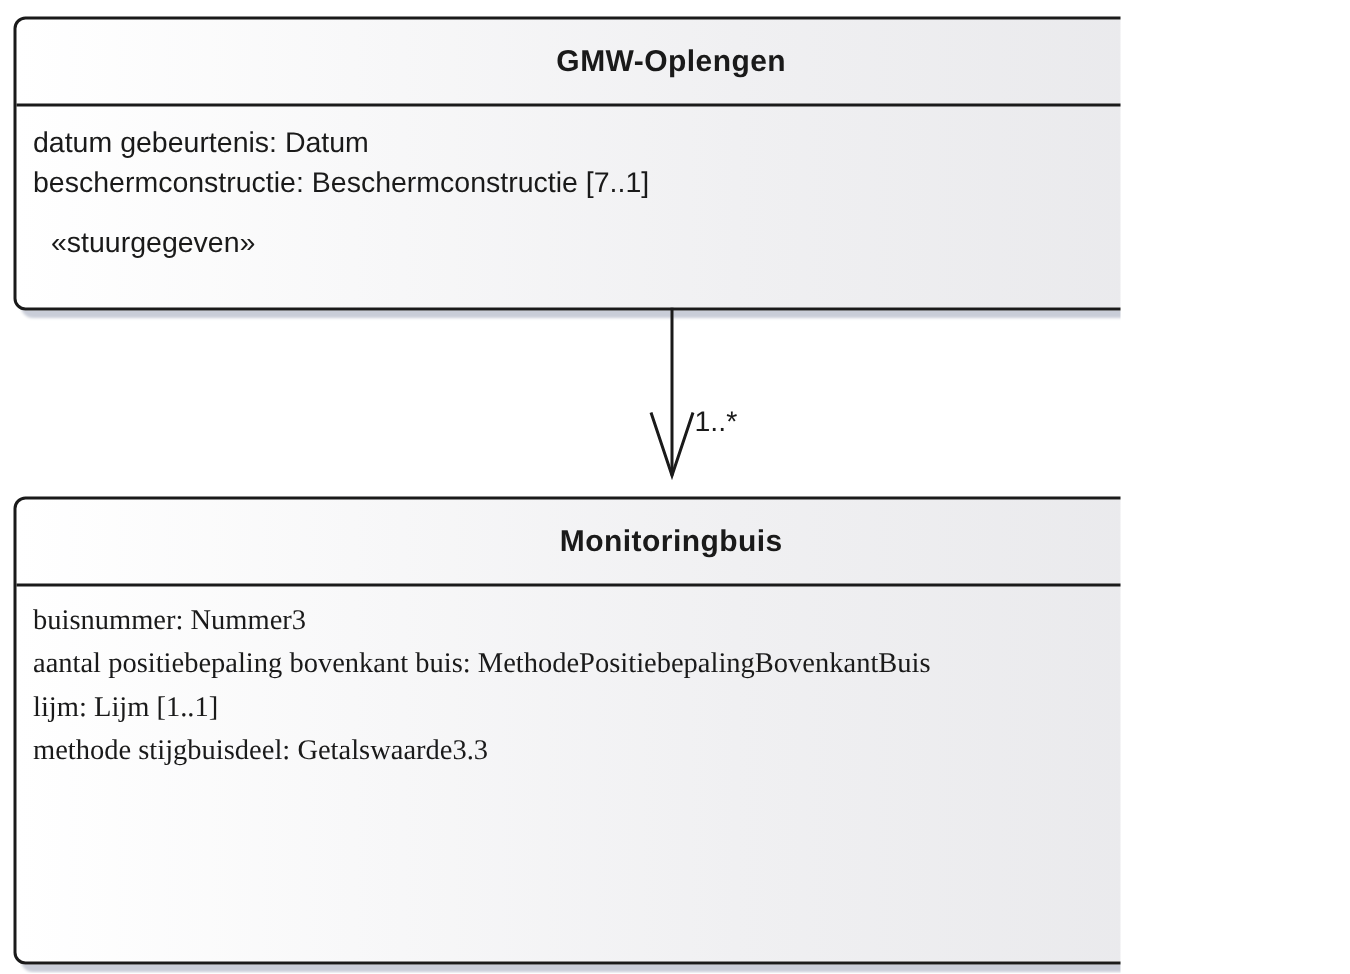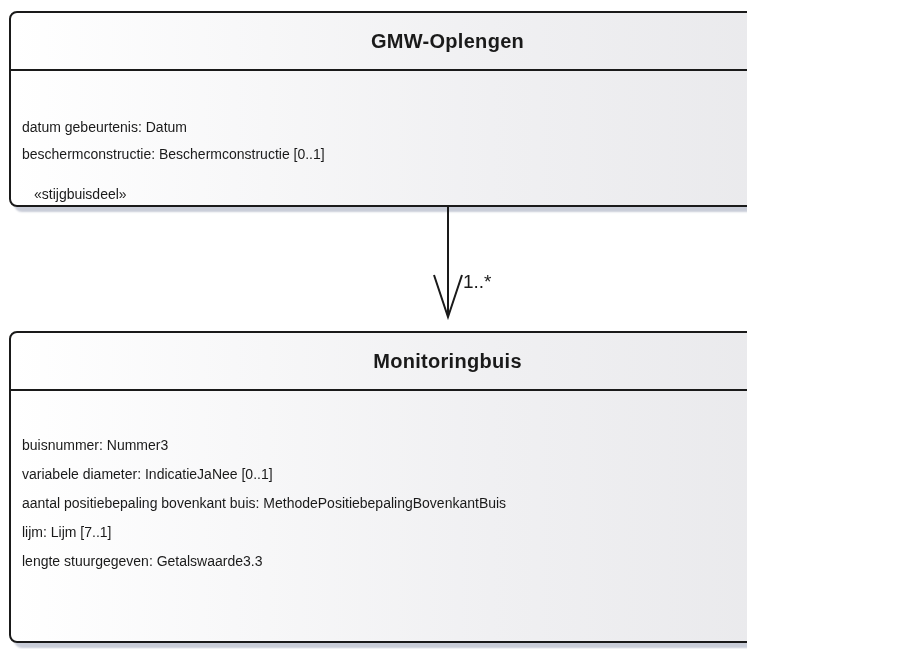--- a/index.html
+++ b/index.html
@@ -32,26 +32,25 @@
     height: 56px;
     line-height: 56px;
     text-align: center;
     font-weight: bold;
     font-size: 20px;
     border-bottom: 2px solid #1a1a1a;
     letter-spacing: 0.3px;
   }
   .uml-attrs {
     padding: 11px 12px 0 11px;
-    font-size: 14px;
-    margin-top: 32px;
+    font-size: 19px;
   }
   .class-gmw .uml-attrs .attr { line-height: 27px; }
   .class-mon .uml-attrs { padding-top: 8px; }
-  .class-mon .uml-attrs .attr { line-height: 29px; }
+  .class-mon .uml-attrs .attr { line-height: 29px; font-family: Liberation Serif, serif; }
   .attr {
     white-space: nowrap;
   }
   .stereotype {
     margin-top: 13px;
     padding-left: 12px;
   }
   .assoc-arrow {
     position: absolute;
     left: 420px;
@@ -73,35 +72,34 @@
 </style>
 </head>
 <body>
 
 <div class="canvas">
 
   <div class="uml-class class-gmw">
     <div class="uml-title">GMW-Oplengen</div>
     <div class="uml-attrs">
       <div class="attr">datum gebeurtenis: Datum</div>
-      <div class="attr">beschermconstructie: Beschermconstructie [0..1]</div>
-      <div class="attr stereotype">«stijgbuisdeel»</div>
+      <div class="attr">beschermconstructie: Beschermconstructie [7..1]</div>
+      <div class="attr stereotype">«stuurgegeven»</div>
     </div>
   </div>
 
   <svg class="assoc-arrow" width="60" height="115" viewBox="0 0 60 115" aria-hidden="true">
     <line x1="28" y1="0" x2="28" y2="112"></line>
     <polyline points="14,70 28,112 42,70"></polyline>
   </svg>
   <div class="mult-label">1..*</div>
 
   <div class="uml-class class-mon">
     <div class="uml-title">Monitoringbuis</div>
     <div class="uml-attrs">
       <div class="attr">buisnummer: Nummer3</div>
-      <div class="attr">variabele diameter: IndicatieJaNee [0..1]</div>
       <div class="attr">aantal positiebepaling bovenkant buis: MethodePositiebepalingBovenkantBuis</div>
-      <div class="attr">lijm: Lijm [7..1]</div>
-      <div class="attr">lengte stuurgegeven: Getalswaarde3.3</div>
+      <div class="attr">lijm: Lijm [1..1]</div>
+      <div class="attr">methode stijgbuisdeel: Getalswaarde3.3</div>
     </div>
   </div>
 
 </div>
 
 </body></html>

